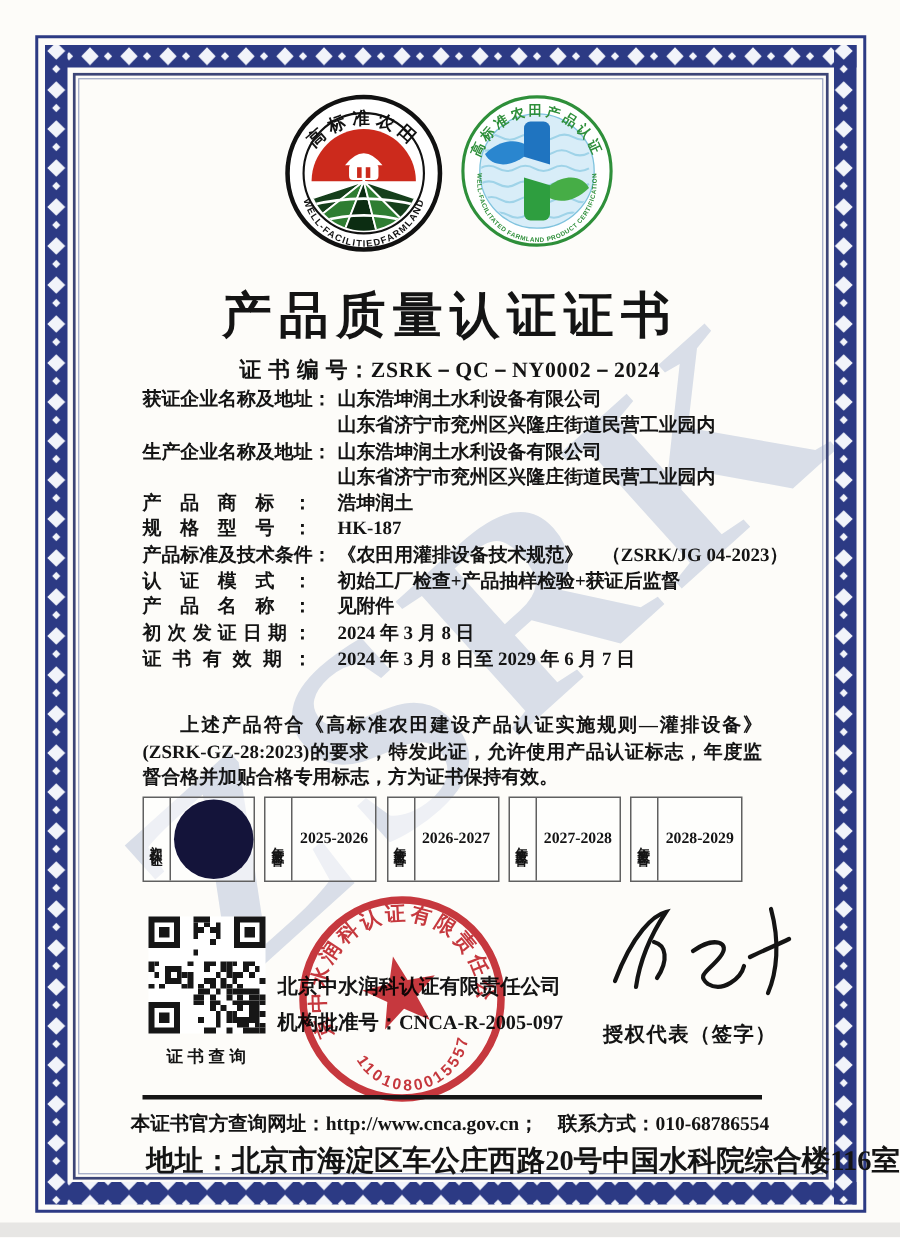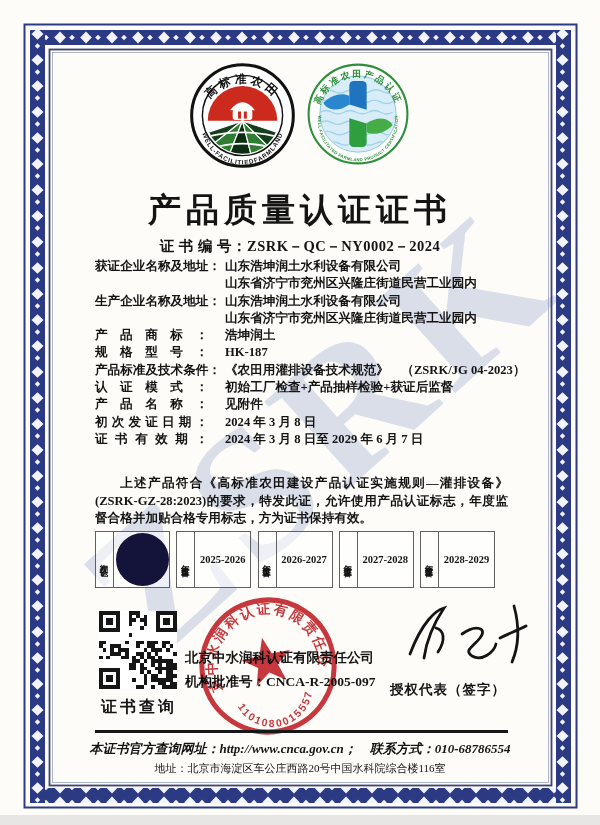--- a/index.html
+++ b/index.html
@@ -35,30 +35,30 @@
   .stamp-circle{width:53px;height:53px;border-radius:50%;background:#14143a;position:absolute;
     left:2px;top:1px;}
   
   .qr-wrap{left:99px;top:611px;width:80px;}
   .qr{position:relative;width:78px;height:78px;background:#fff;display:grid;
     grid-template-columns:repeat(21,1fr);grid-template-rows:repeat(21,1fr);}
   .qr .m{background:#161616;}
   .qr-f{position:absolute;width:21px;height:21px;border:4px solid #161616;background:#fff;box-sizing:border-box;}
   .qr-f::after{content:"";position:absolute;inset:3px;background:#161616;}
   .qr-f.tl{left:0;top:0;} .qr-f.tr{right:0;top:0;} .qr-f.bl{left:0;bottom:0;}
-  .qr-caption{text-align:center;font-size:16px;font-weight:bold;margin-top:8px;letter-spacing:3px;}
+  .qr-caption{text-align:center;font-size:11px;font-weight:bold;margin-top:8px;letter-spacing:3px;}
   
   .issuer{left:185px;top:646px;font-size:13.5px;font-weight:bold;line-height:24px;white-space:nowrap;}
   .seal{left:193px;top:591px;width:150px;height:150px;transform:rotate(-12deg);
     mix-blend-mode:multiply;opacity:.92;}
   .signature{left:398px;top:596px;}
-  .sign-caption{left:390px;top:681px;width:140px;font-size:13.5px;font-weight:bold;letter-spacing:1px;}
+  .sign-caption{left:390px;top:681px;width:140px;text-align:center;font-size:13.5px;font-weight:bold;letter-spacing:1px;}
   .rule{left:95px;top:730px;width:413px;height:2.5px;background:#161616;}
-  .footer1{left:0;right:0;top:740px;text-align:center;font-size:13px;font-weight:bold;font-style:italic;}
-  .footer2{left:0;right:0;top:761px;text-align:center;font-size:11px;font-weight:normal;}
+  .footer1{left:0;right:0;top:740px;text-align:center;font-size:13px;font-weight:bold;}
+  .footer2{left:0;right:0;top:761px;text-align:right;font-size:19px;font-weight:bold;}
   .scan-edge{left:0;top:815px;width:600px;height:10px;background:#e7e6e4;z-index:3;}
 </style>
 </head>
 <body>
 
 <div class="page">
 
   <svg class="abs" style="left:0;top:0;z-index:1;" width="600" height="825">
     <defs>
       <pattern id="pbh" width="26" height="15" patternUnits="userSpaceOnUse">

